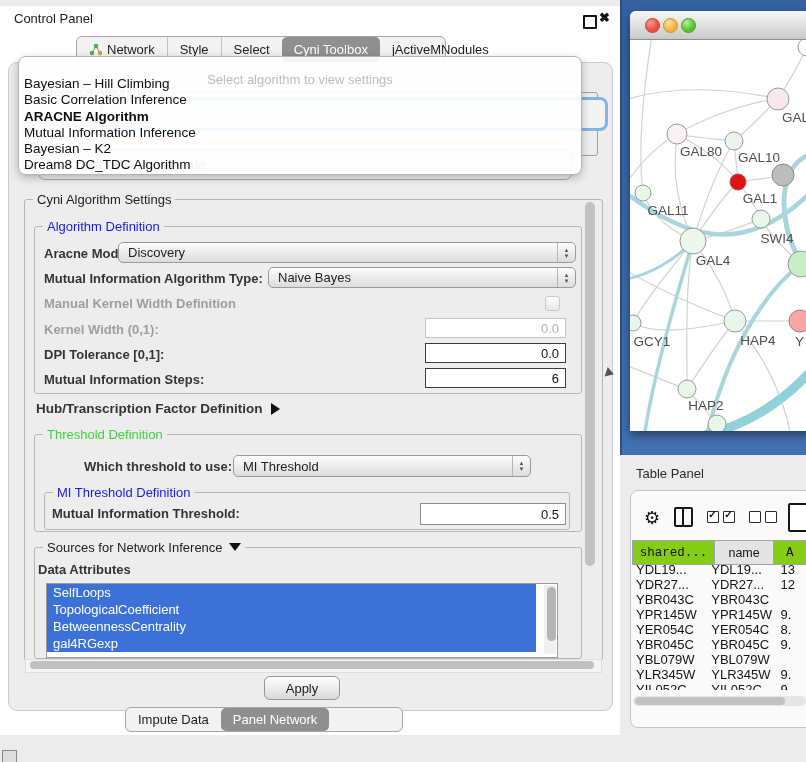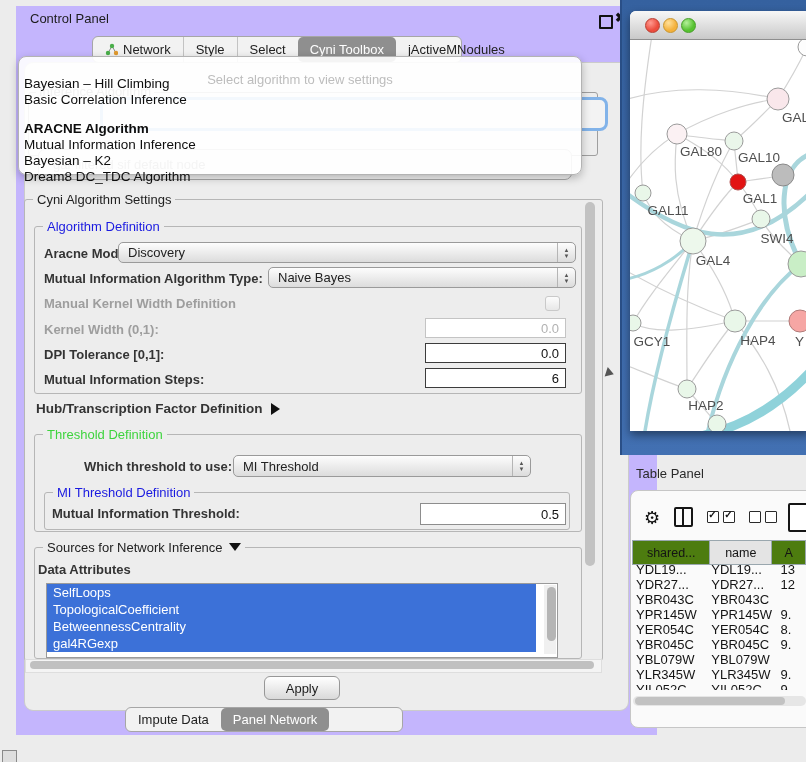--- a/index.html
+++ b/index.html
@@ -1,21 +1,21 @@
 <!DOCTYPE html>
 <html><head>
 <meta charset="utf-8">
 <style>
   html,body{margin:0;padding:0;}
   .screen{position:relative;width:806px;height:762px;background:#ececec;
           font-family:"Liberation Sans",sans-serif;overflow:hidden;color:#222;}
   .abs{position:absolute;}
 
   
-  .cp{left:16px;top:6px;width:620px;height:729px;background:#c4b5fd;padding-left:21px;}
+  .cp{left:0;top:6px;width:620px;height:729px;background:#ffffff;}
   .cp-titlebar{left:0;top:0;width:620px;height:26px;}
   .cp-title{left:14px;top:5px;font-size:13px;color:#1c1c1c;}
   .float-btn{left:583px;top:9px;width:10px;height:10px;border:2px solid #111;border-radius:1px;}
   .close-btn{left:599px;top:4px;font-size:13px;font-weight:bold;color:#111;}
 
   
   .tabbar{left:76px;top:30px;width:368px;height:25px;background:#f2f2f2;
           border:1px solid #a6a6a6;border-radius:6px;display:flex;align-items:stretch;}
   .tab{display:flex;align-items:center;padding:0 12px;font-size:13px;color:#222;white-space:nowrap;}
   .tab + .tab{border-left:1px solid #c3c3c3;}
@@ -78,21 +78,21 @@
   .ghost-group{left:28px;top:92px;width:568px;height:62px;border:1px solid #9f9f9f;border-radius:3px;}
   .ghost-gtitle{left:36px;top:84px;font-size:13px;color:#6e6e6e;background:#ededed;padding:0 3px;}
   .ghost-combo-blue{left:100px;top:97px;width:502px;height:28px;border:3px solid #82b3e9;border-radius:8px;background:#f3f3f3;}
   .ghost-combo{left:38px;top:149px;width:534px;height:31px;border:1px solid #a8a8a8;border-radius:7px;
                background:#f1f1f1;display:flex;align-items:center;padding-left:14px;font-size:13px;color:#8a8a8a;box-sizing:border-box;}
   .popup{left:18px;top:56px;width:562px;height:117px;background:rgba(255,255,255,0.9);
          border:1px solid #b3b3b3;border-radius:8px;box-shadow:0 3px 8px rgba(0,0,0,0.25);}
   .popup-ph{position:absolute;top:5px;left:0;width:100%;text-align:center;font-size:13px;color:#bdbdbd;margin-top:10px;}
   .popup-items{position:absolute;top:19px;left:5px;right:5px;}
   .popup-item{font-size:13.5px;color:#0d0d0d;line-height:16.3px;white-space:nowrap;}
-  .popup-item.bold{font-weight:bold;margin-top:12px;}
+  .popup-item.bold{font-weight:bold;}
 
   
   .desktop{left:620px;top:0;width:186px;height:455px;background:linear-gradient(#35619f,#4270b2);
            border-left:2px solid #2a4f87;}
   .netwin{left:630px;top:11px;width:180px;height:420px;background:#fff;border-radius:6px 6px 0 0;
           box-shadow:0 4px 10px rgba(0,0,0,0.45);}
   .netbar{left:0;top:0;width:100%;height:28px;background:linear-gradient(#f7f7f7,#c9c9c9);
           border-bottom:1px solid #8e8e8e;border-radius:6px 6px 0 0;}
   .light{position:absolute;top:7px;width:13px;height:13px;border-radius:50%;}
   .l-red{left:15px;background:radial-gradient(circle at 35% 30%,#ff9a90,#ec4d3e 60%);border:1px solid #b93d31;}
@@ -106,21 +106,21 @@
   .gear{font-family:"DejaVu Sans",sans-serif;font-size:18px;color:#111;}
   .colico{width:15px;height:16px;border:2px solid #151515;border-radius:2px;position:relative;}
   .colico::after{content:"";position:absolute;left:6px;top:0;width:2px;height:16px;background:#151515;}
   .cbpair{display:flex;gap:4px;}
   .cb{width:10px;height:10px;border:1.6px solid #2a2a2a;border-radius:1px;position:relative;background:#fff;}
   .cb.on::after{content:"\2713";position:absolute;left:0px;top:-3px;font-size:10px;font-weight:bold;color:#111;}
   .docico{left:788px;top:503px;width:22px;height:25px;border:2px solid #151515;border-radius:2px;background:#fff;}
 
   table.tp{position:absolute;left:632px;top:540px;border-collapse:collapse;font-size:13px;color:#141414;}
   table.tp th{height:21px;font-size:12.5px;font-weight:normal;border:1px solid #9aa7ae;text-align:center;}
-  table.tp th.hb{background:#4d7c0f;}
+  table.tp th.hb{background:#84cc16;font-family:Liberation Mono, monospace;}
   table.tp th.hg{background:#e4e4e4;}
   table.tp td{height:14.3px;padding:0 0 0 4px;white-space:nowrap;overflow:hidden;}
   .rowclip{position:absolute;left:632px;top:562px;width:174px;height:128px;overflow:hidden;}
   .tp-hsb{left:633px;top:696px;width:173px;height:10px;background:#e6e6e6;border-radius:5px;}
   .tp-hthumb{left:635px;top:697px;width:150px;height:8px;background:#c2c2c2;border-radius:4px;}
 
   .mini-ico{left:2px;top:750px;width:13px;height:12px;border:1px solid #8a8a8a;background:#dedede;}
   .cursor{left:606px;top:368px;width:0;height:0;border-top:5px solid transparent;
           border-bottom:5px solid transparent;border-left:8px solid #555;transform:rotate(18deg);}
 </style>

